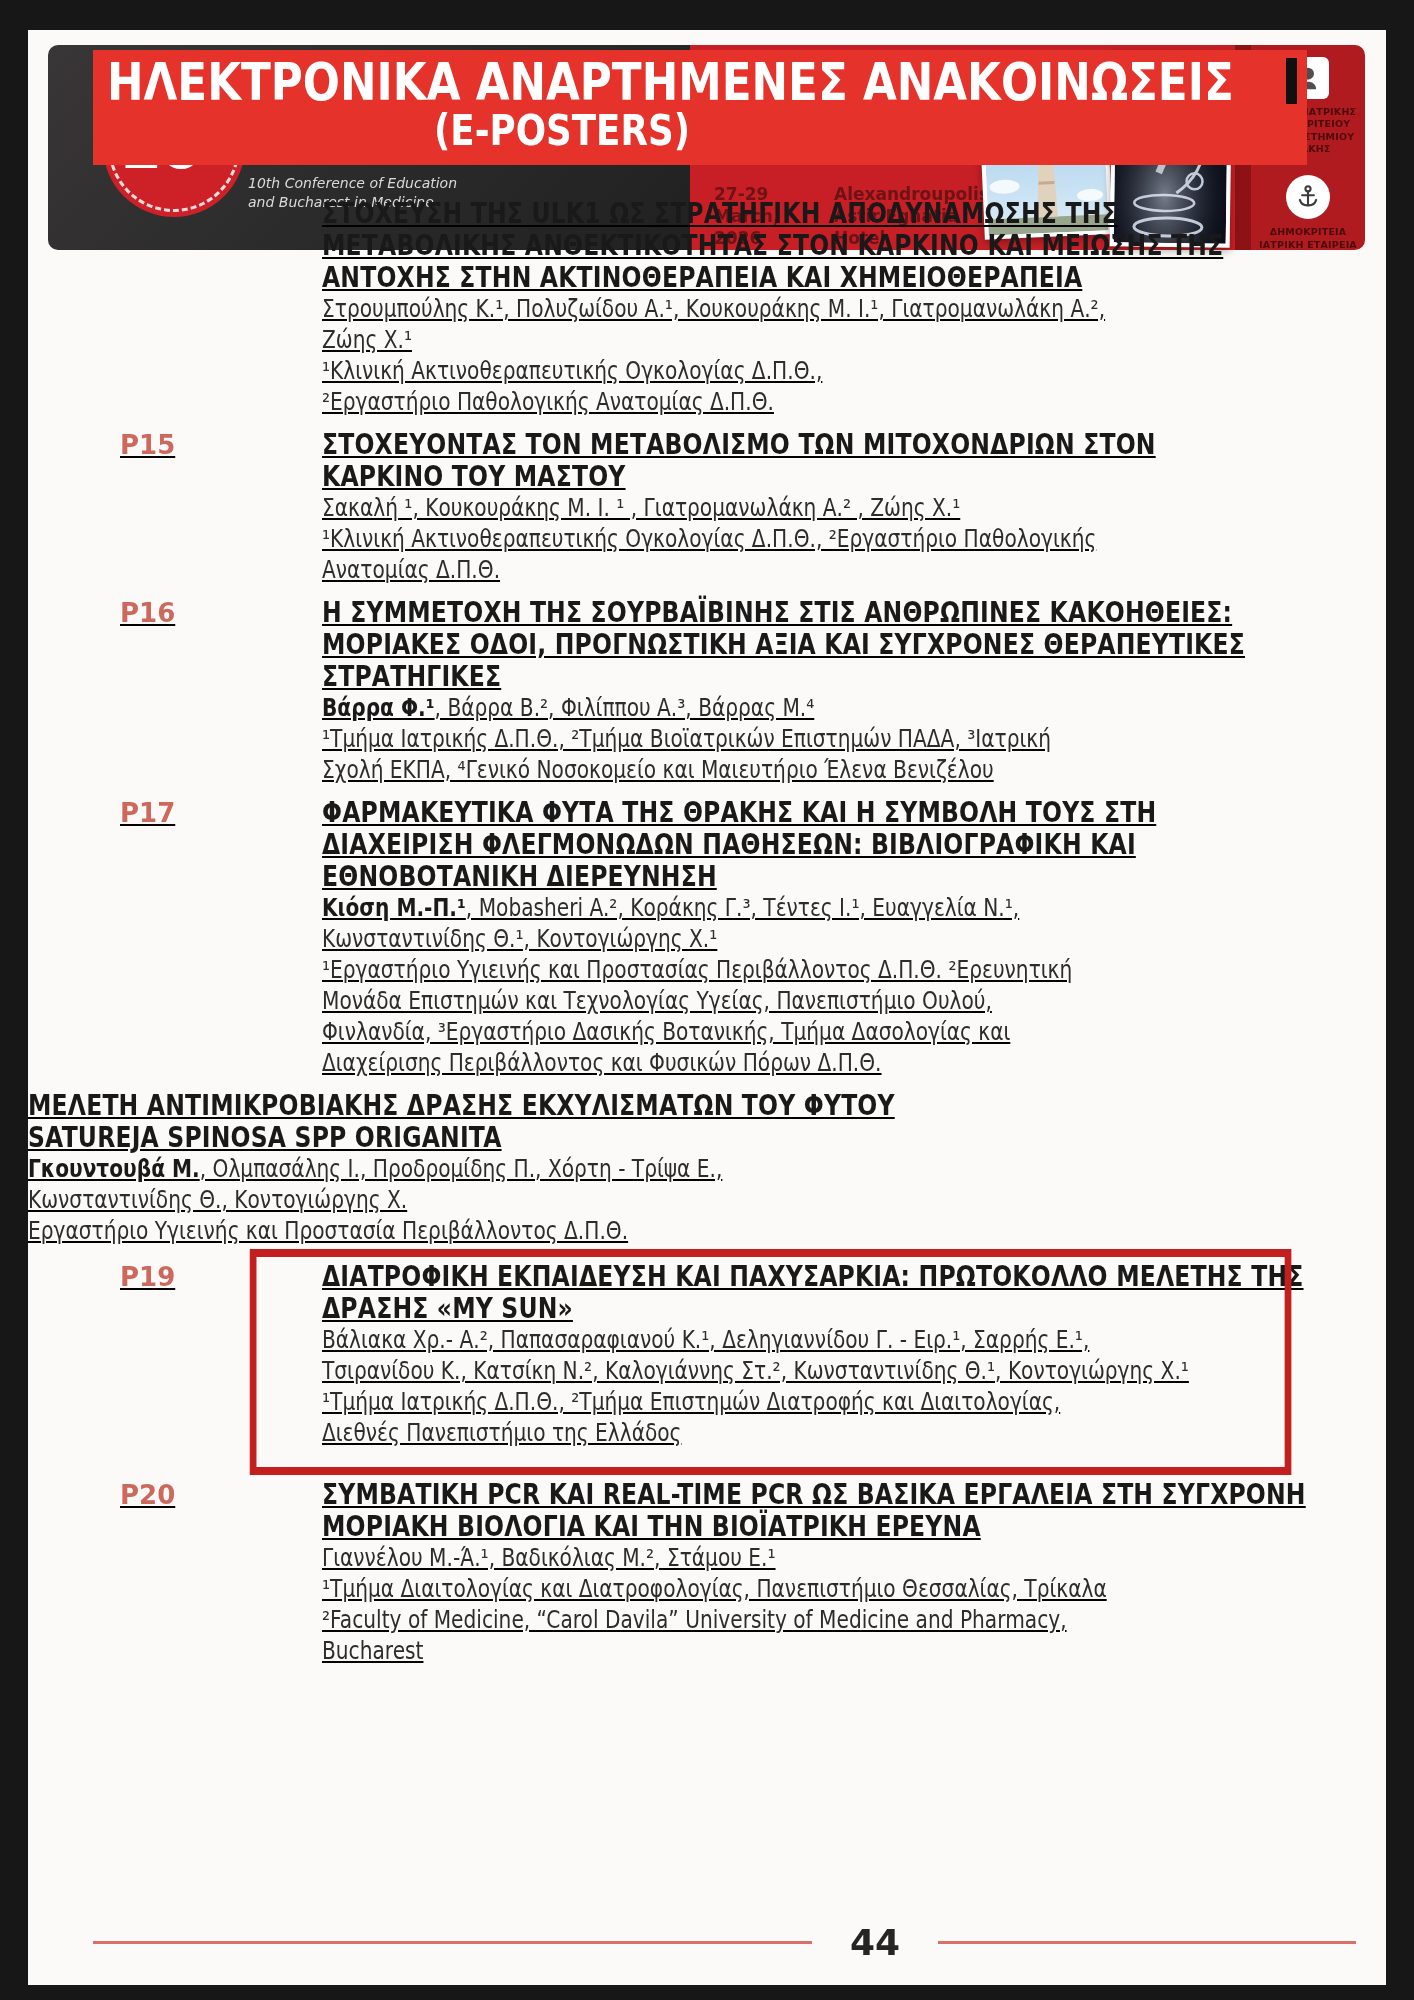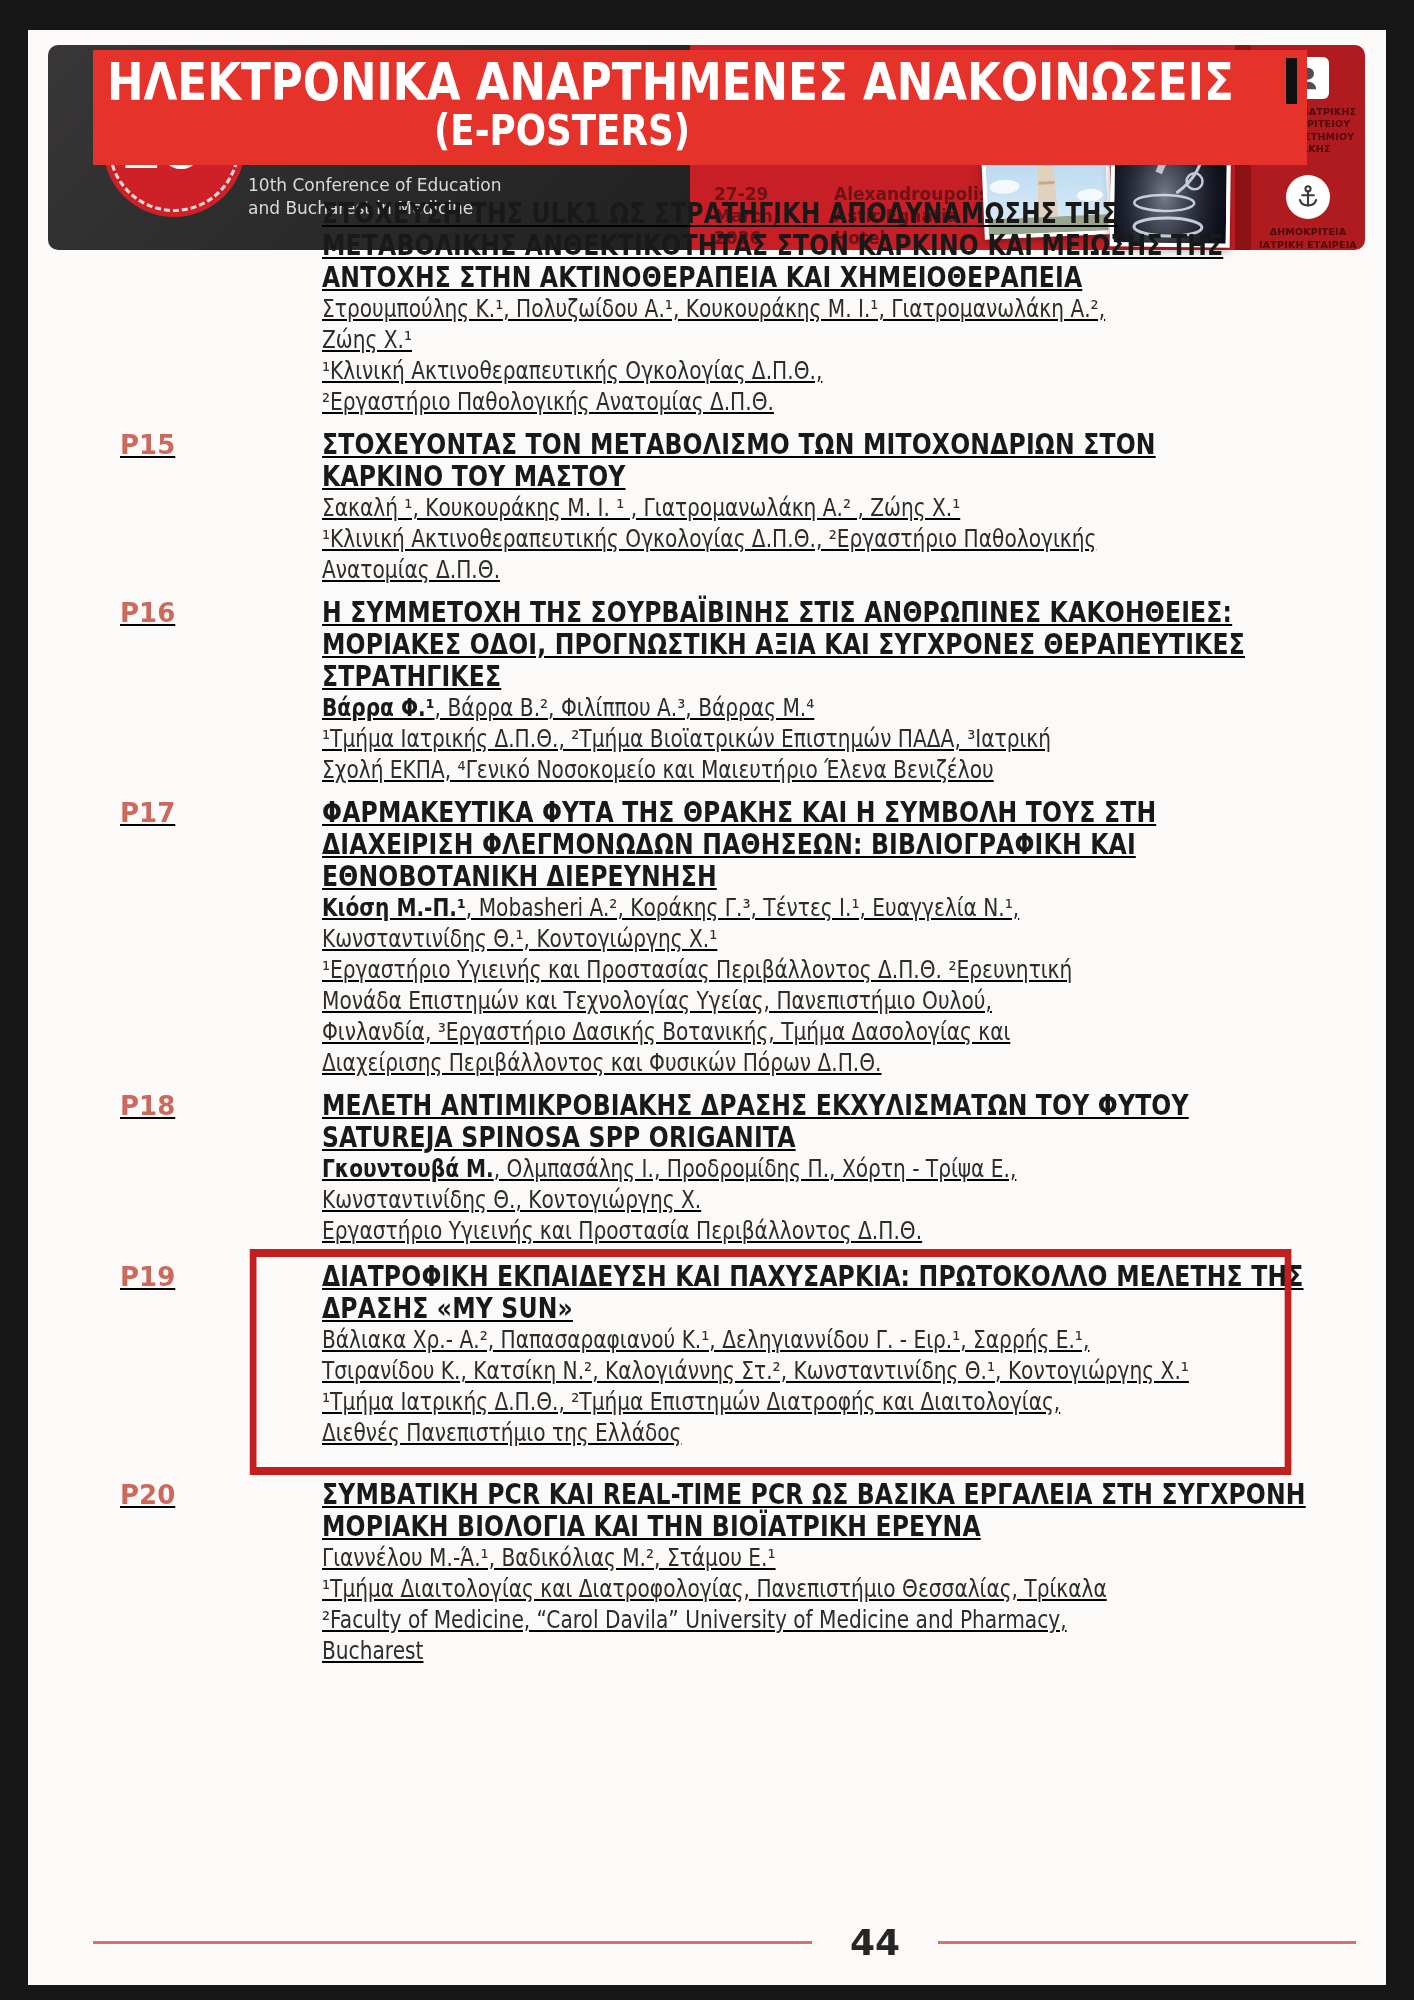--- a/index.html
+++ b/index.html
@@ -13,21 +13,21 @@
   .seg-dark{width:642px;background:linear-gradient(135deg,#383637 0%,#2b2a2b 55%,#222121 100%);
             border-radius:10px 0 0 10px;position:relative;}
   .badge{position:absolute;left:55px;top:30px;width:142px;height:142px;border-radius:50%;
          background:#ce2027;display:flex;align-items:center;justify-content:center;}
   .badge::after{content:"";position:absolute;inset:5px;border:3px dashed rgba(255,255,255,.85);border-radius:50%;}
   .badge-num{font-size:62px;font-weight:bold;color:#fff;letter-spacing:-2px;}
   .banner-titles{position:absolute;left:200px;top:24px;color:#fff;}
   .bt1{font-size:37px;font-weight:bold;line-height:1.18;white-space:nowrap;}
   .bt-small{font-size:24px;font-weight:600;}
   .bt-big{font-size:37px;font-weight:bold;}
-  .bsub{margin-top:18px;font-size:17px;color:#dcdad9;line-height:1.32;}
+  .bsub{margin-top:18px;font-size:14px;color:#dcdad9;line-height:1.32;font-style:italic;}
 
   .seg-red{width:295px;background:#c81f26;padding:22px 0 0 24px;box-sizing:border-box;}
   .row-gr{display:flex;}
   .col-dates{width:120px;flex:none;}
   .col-loc{width:150px;flex:none;}
   .dgr{color:#fff;font-weight:bold;font-size:26px;line-height:1.14;}
   .lgr1{color:#5c0f12;font-weight:bold;font-size:22px;line-height:1.15;}
   .lgr2{color:#5c0f12;font-size:18px;line-height:1.3;}
   .lgr3{color:#fff;font-weight:bold;font-size:22px;line-height:1.15;}
   .row-en{display:flex;margin-top:18px;font-size:17px;color:#6d1316;line-height:1.28;font-weight:600;}
@@ -276,21 +276,20 @@
           <div>
               <div class="fline">¹Εργαστήριο Υγιεινής και Προστασίας Περιβάλλοντος Δ.Π.Θ. ²Ερευνητική</div>
               <div class="fline">Μονάδα Επιστημών και Τεχνολογίας Υγείας, Πανεπιστήμιο Ουλού,</div>
               <div class="fline">Φινλανδία, ³Εργαστήριο Δασικής Βοτανικής, Τμήμα Δασολογίας και</div>
               <div class="fline">Διαχείρισης Περιβάλλοντος και Φυσικών Πόρων Δ.Π.Θ.</div>
             </div>
         </div>
       </div>
 
       <div class="poster">
-        <div class="pcode">P18</div>
         <div class="pcontent">
 
           <div>
               <div class="tline">ΜΕΛΕΤΗ ΑΝΤΙΜΙΚΡΟΒΙΑΚΗΣ ΔΡΑΣΗΣ ΕΚΧΥΛΙΣΜΑΤΩΝ ΤΟΥ ΦΥΤΟΥ</div>
               <div class="tline">SATUREJA SPINOSA SPP ORIGANITA</div>
             </div>
           <div>
               <div class="aline"><b>Γκουντουβά Μ.</b>, Ολμπασάλης Ι., Προδρομίδης Π., Χόρτη - Τρίψα Ε.,</div>
               <div class="aline">Κωνσταντινίδης  Θ., Κοντογιώργης  Χ.</div>
             </div>

